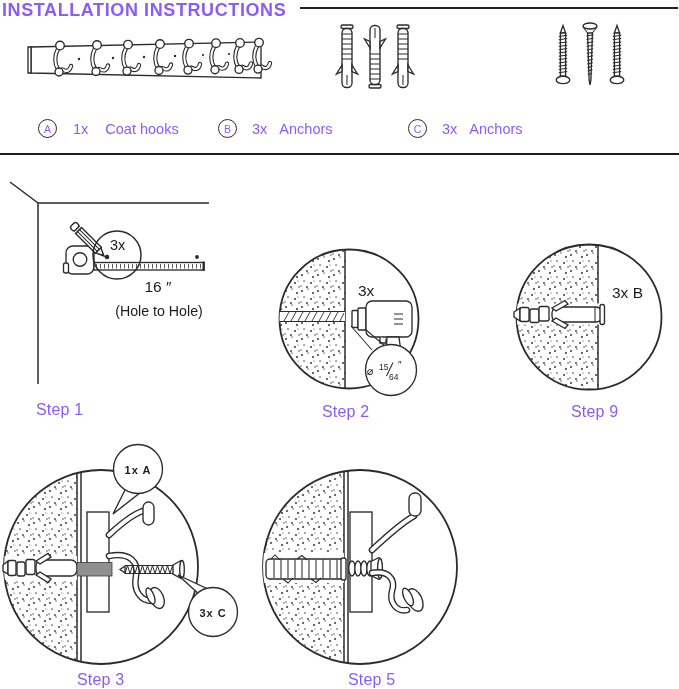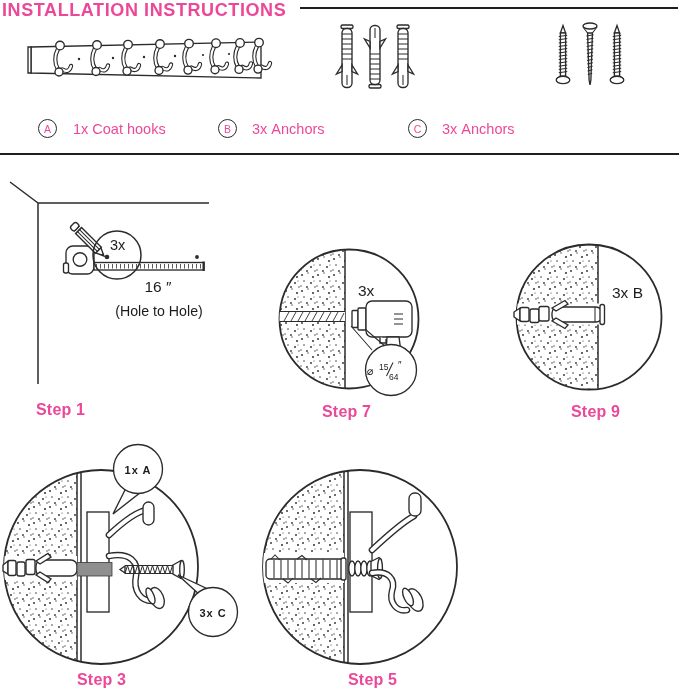--- a/index.html
+++ b/index.html
@@ -1,28 +1,28 @@
 <!DOCTYPE html>
 <html><head>
 <meta charset="utf-8">
 <style>
   html,body{margin:0;padding:0;background:#fff}
   .sheet{position:relative;width:679px;height:689px;background:#fff;overflow:hidden;
-         font-family:"Liberation Sans","DejaVu Sans",sans-serif;color:#ec4899}
+         font-family:"Liberation Sans","DejaVu Sans",sans-serif;color:#8b5cf6}
   .abs{position:absolute}
   .title{left:2px;top:0;font-size:18px;font-weight:600;letter-spacing:.6px;white-space:nowrap}
   .title-rule{left:300px;right:1px;top:7px;height:2.4px;background:#1f1f1f}
   .divider{left:0;right:0;top:153px;height:2.2px;background:#1f1f1f}
   .part-label{top:119px;display:flex;align-items:center;font-size:14.5px}
   .badge{width:19px;height:19px;border:1.4px solid #2b2b2b;border-radius:50%;
          display:flex;align-items:center;justify-content:center;font-size:10.5px;
          box-sizing:border-box;flex:0 0 auto}
-  .qty{margin-left:15px}.pname{margin-left:4px}
-  .pa .qty{margin-left:16px}.pa .pname{margin-left:4px}
-  .step-label{font-weight:700;font-size:16px;letter-spacing:.2px;white-space:nowrap}
+  .qty{margin-left:15px}.pname{margin-left:12px}
+  .pa .qty{margin-left:16px}.pa .pname{margin-left:17px}
+  .step-label{font-weight:400;font-size:16px;letter-spacing:.2px;white-space:nowrap}
   svg.abs{overflow:visible}
   svg text{font-family:"Liberation Sans","DejaVu Sans",sans-serif;fill:#1c1c1c}
   .ln{fill:none;stroke:#2b2b2b;stroke-width:1.5}
   .ln2{fill:none;stroke:#2b2b2b;stroke-width:1.8}
   .thin{fill:none;stroke:#2b2b2b;stroke-width:1.05}
   .fw{fill:#fff;stroke:#2b2b2b;stroke-width:1.35}
   .fd{fill:#2b2b2b;stroke:none}
   .hd{stroke:#2b2b2b;stroke-width:4.4;fill:none;stroke-linecap:round}
   .hw{stroke:#fff;stroke-width:2.2;fill:none;stroke-linecap:round}
   .td{stroke:#2b2b2b;stroke-width:6.6;fill:none;stroke-linecap:round}
@@ -192,21 +192,21 @@
     </g>
     <path class="thin" d="M83,86 L104,110 M97,89 L118,107"></path>
     <circle class="fw" cx="123" cy="130" r="25.5" stroke-width="1.5"></circle>
     <text x="99" y="134.5" font-size="11">⌀</text>
     <text x="111" y="129.5" font-size="8.5">15</text>
     <line class="thin" x1="118.5" y1="136" x2="125" y2="122.5"></line>
     <text x="121" y="140" font-size="8.5">64</text>
     <text x="130" y="129" font-size="10">″</text>
     <text x="90" y="56" font-size="15.5">3x</text>
   </svg>
-  <div class="abs step-label" style="left:322px;top:403px">Step 7</div>
+  <div class="abs step-label" style="left:322px;top:403px">Step 2</div>
 
   <svg class="abs" style="left:505px;top:236px" width="170" height="166" viewBox="0 0 170 166">
     <defs>
       <pattern id="p3" patternUnits="userSpaceOnUse" width="16" height="16">
         <g fill="#3c3c3c">
           <circle cx="2" cy="3" r="1"></circle>
             <circle cx="8" cy="1" r="0.7"></circle>
             <circle cx="13" cy="5" r="1.05"></circle>
           <circle cx="4" cy="9" r="0.8"></circle>
             <circle cx="11" cy="11" r="1"></circle>

